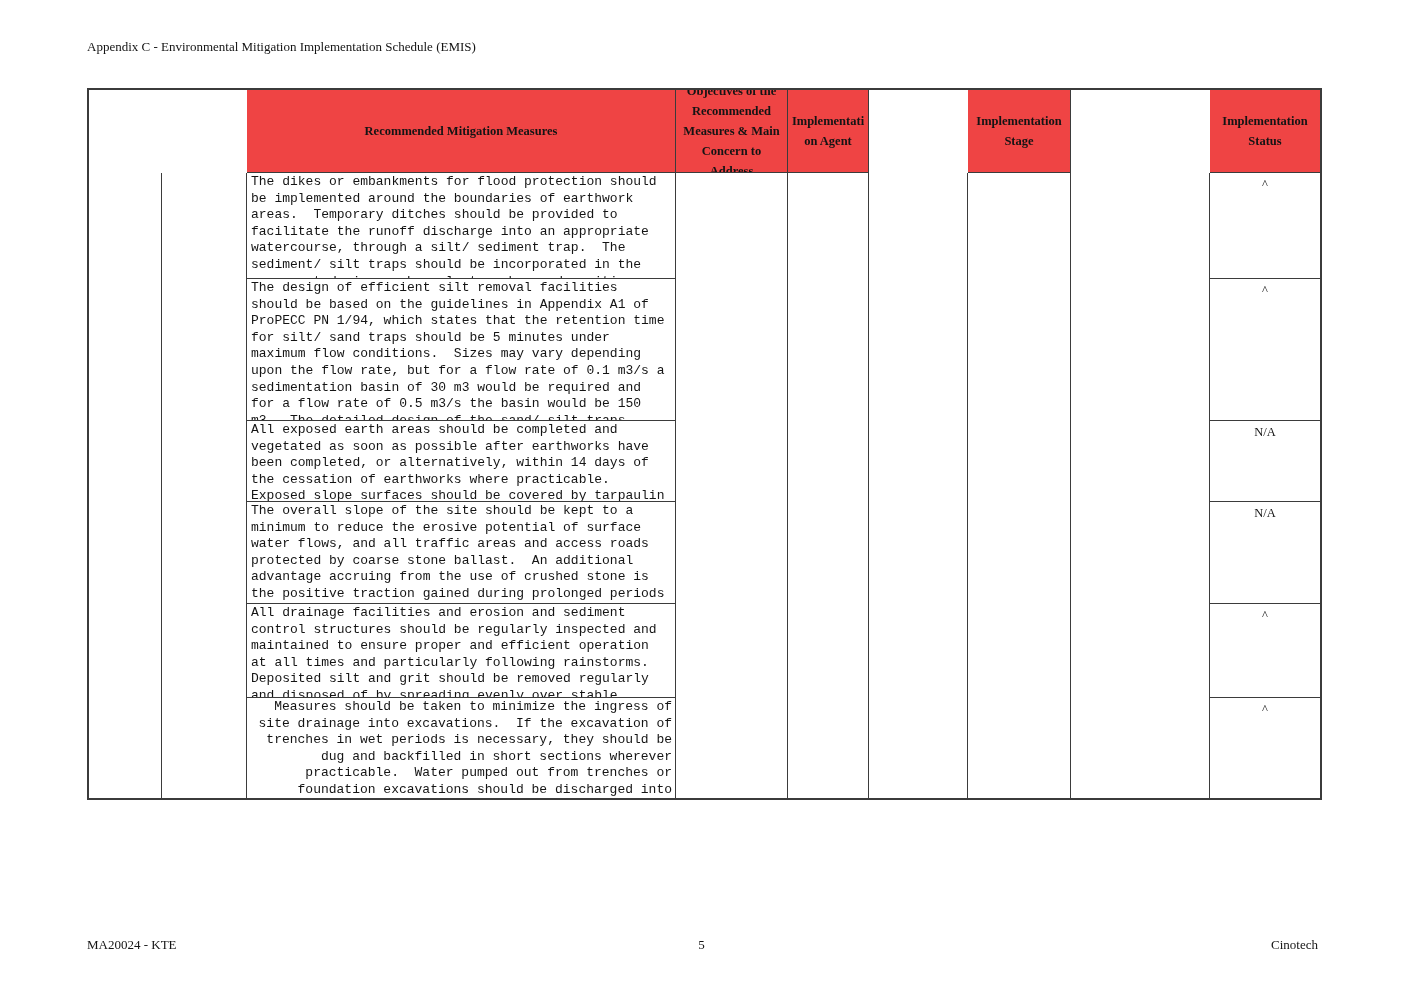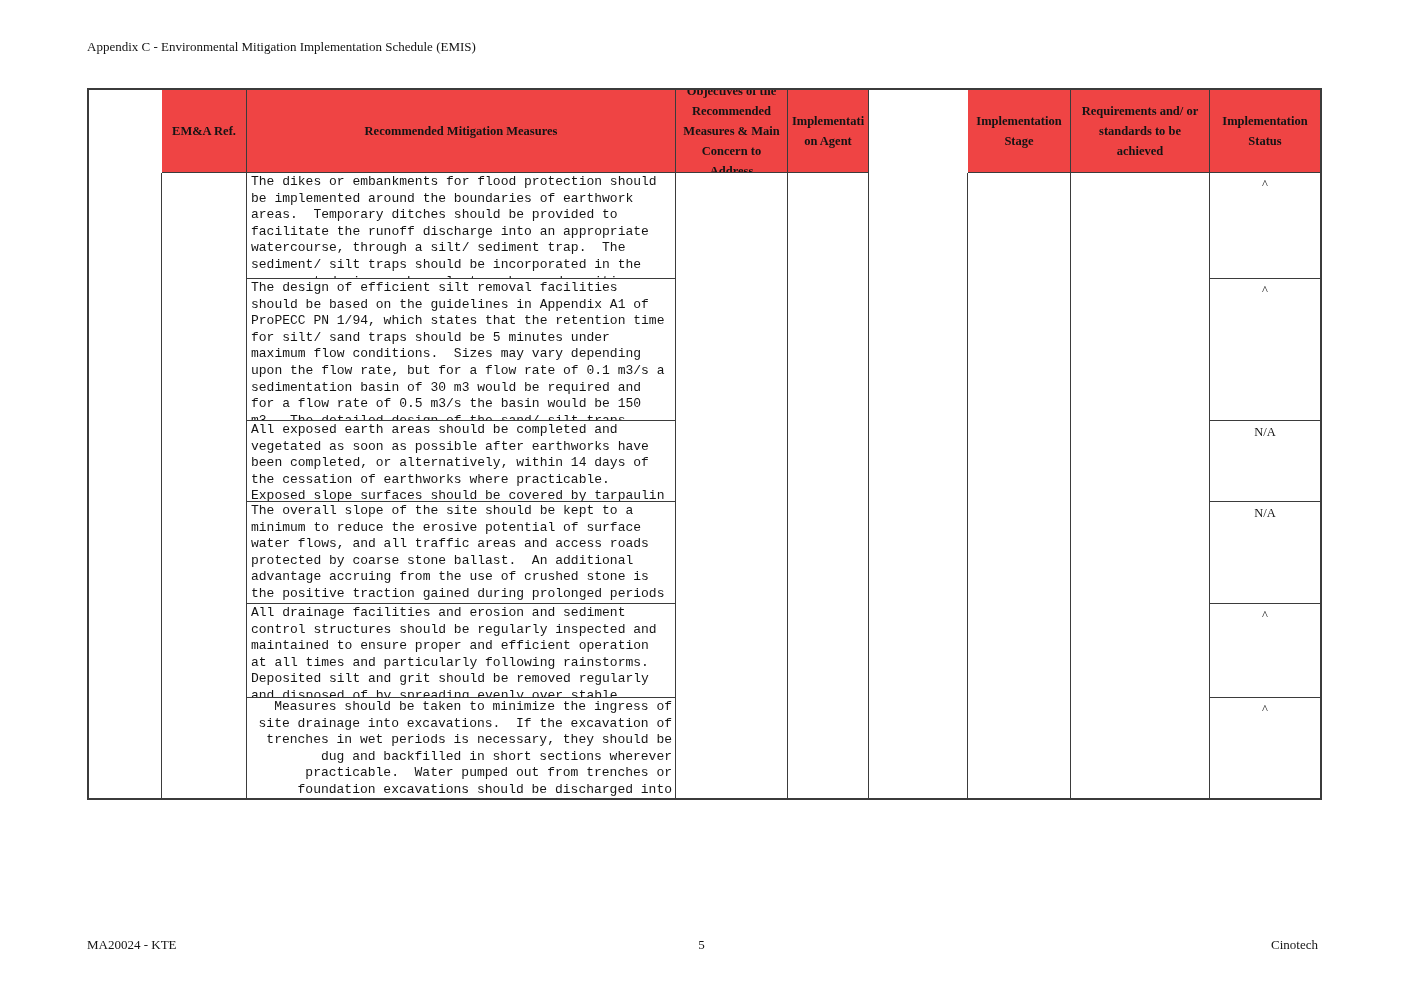--- a/index.html
+++ b/index.html
@@ -88,34 +88,30 @@
   .pf-center{ position: absolute; left: 0; top: 0; width: 1403px; text-align: center; }
   .pf-right { position: absolute; right: 85px; top: 0; }
 </style>
 </head>
 <body>
 
 <div class="doc-title">Appendix C - Environmental Mitigation Implementation Schedule (EMIS)</div>
 
 <div class="emis-table">
 
-  <div class="hd" style="grid-column:2">EM&amp;A Ref.</div>
   <div class="hd" style="grid-column:3">Recommended Mitigation Measures</div>
   <div class="hd" style="grid-column:4">Objectives of the
 Recommended
 Measures &amp; Main
 Concern to
 Address</div>
   <div class="hd" style="grid-column:5">Implementati
 on Agent</div>
   <div class="hd" style="grid-column:7">Implementation
 Stage</div>
-  <div class="hd" style="grid-column:8">Requirements and/ or
-standards to be
-achieved</div>
   <div class="hd last" style="grid-column:9">Implementation
 Status</div>
 
   <div class="c-span" style="grid-column:1"></div>
   <div class="c-span" style="grid-column:2"></div>
   <div class="c-span" style="grid-column:4"></div>
   <div class="c-span" style="grid-column:5"></div>
   <div class="c-span" style="grid-column:6"></div>
   <div class="c-span" style="grid-column:7"></div>
   <div class="c-span" style="grid-column:8"></div>

